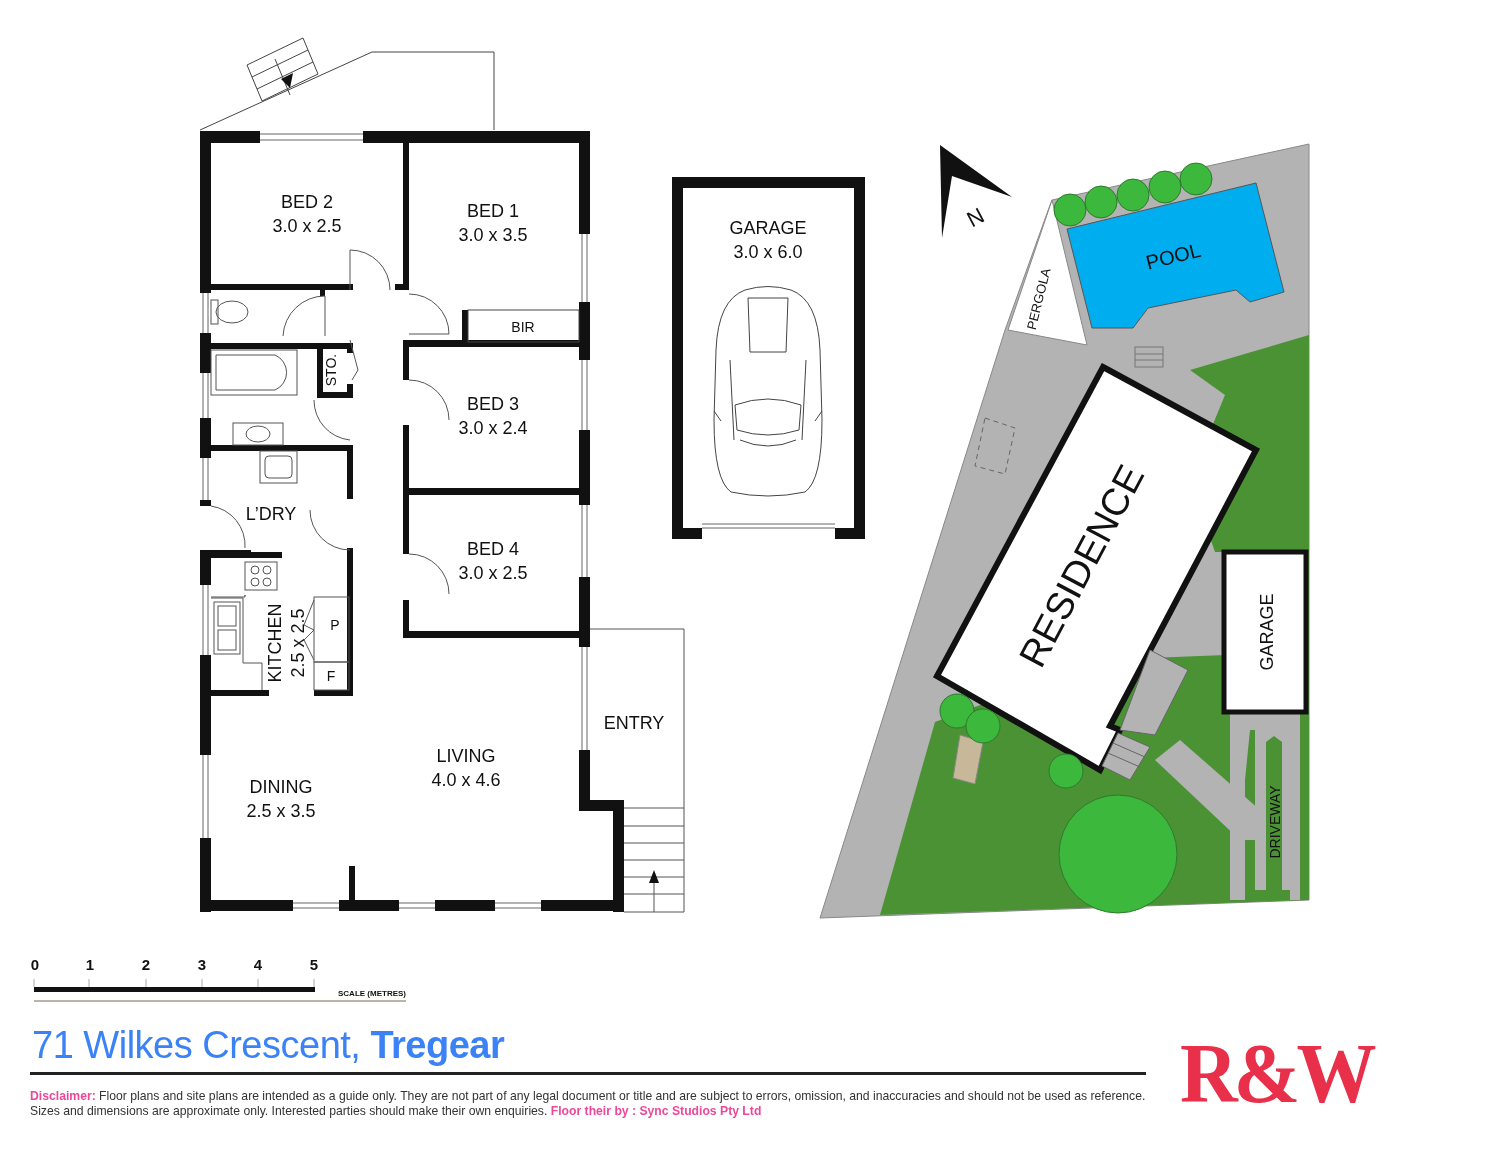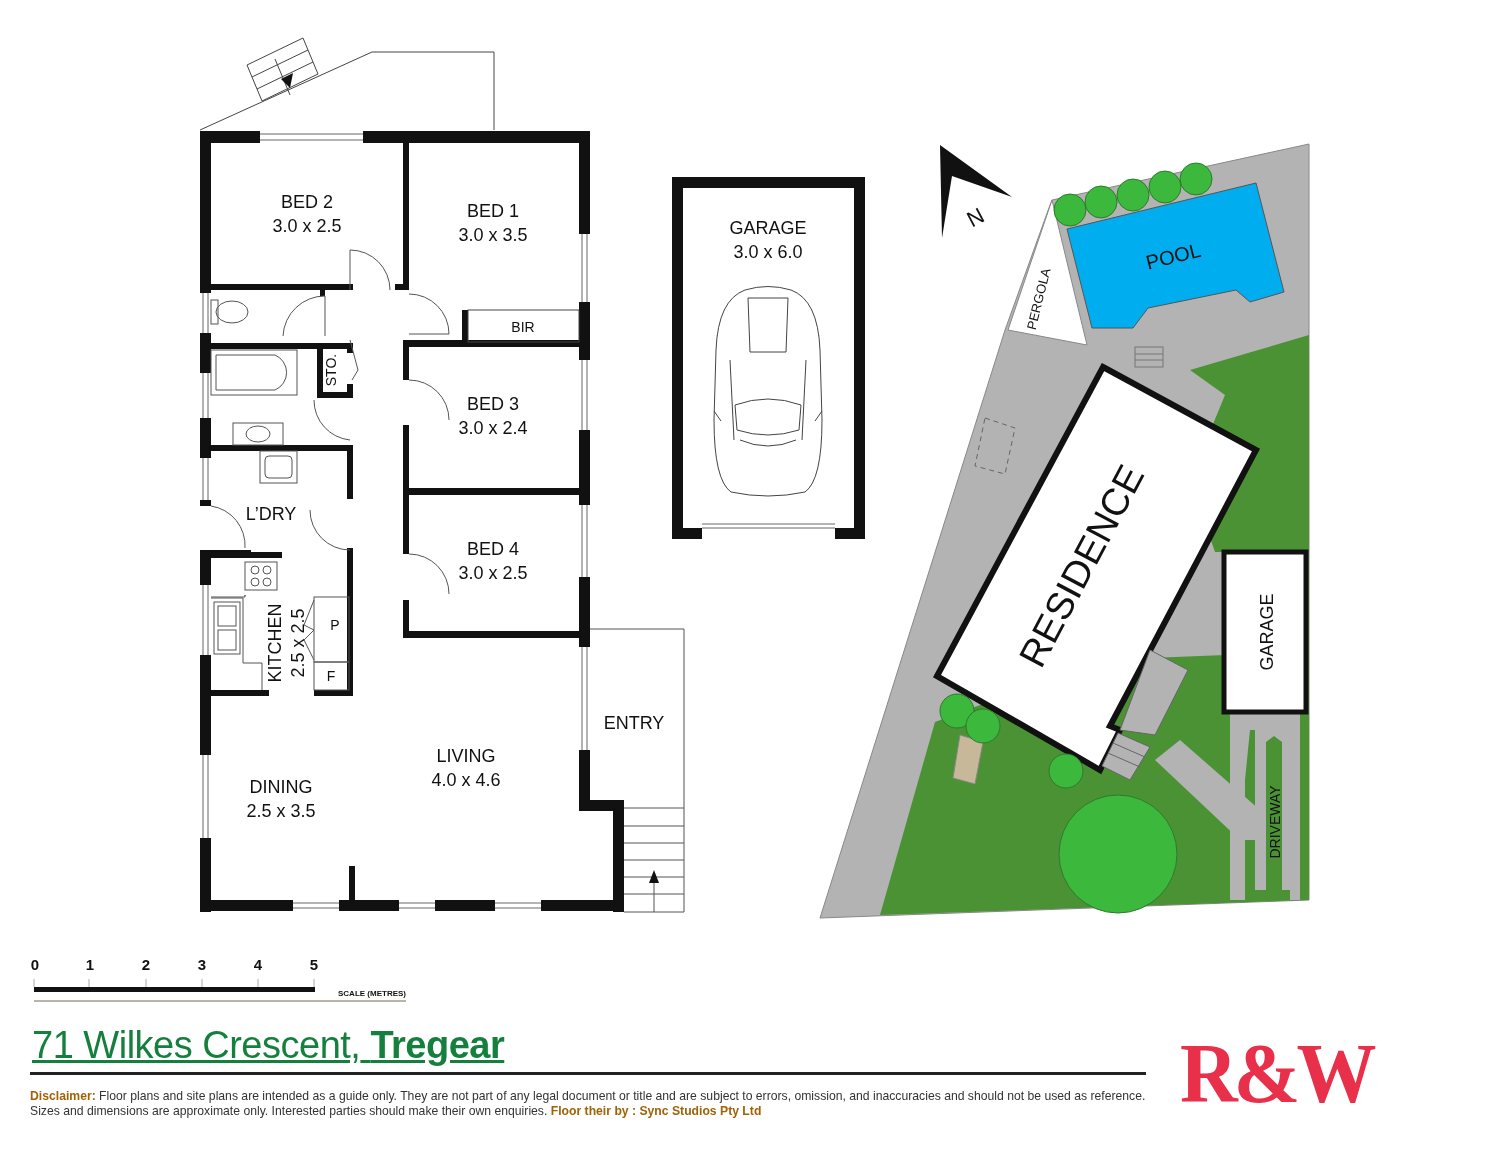--- a/index.html
+++ b/index.html
@@ -3,25 +3,25 @@
 <meta charset="utf-8">
 <style>
   html,body{margin:0;padding:0;background:#fff;}
   body{width:1496px;height:1150px;position:relative;overflow:hidden;font-family:"Liberation Sans",sans-serif;color:#111;}
   #plan{position:absolute;left:0;top:0;width:1496px;height:1150px;}
   .lbl{font-family:"Liberation Sans",sans-serif;font-size:18px;fill:#111;}
   .lbl-sm{font-family:"Liberation Sans",sans-serif;font-size:14px;fill:#111;}
   .scale-num{font-family:"Liberation Sans",sans-serif;font-size:15px;font-weight:bold;fill:#111;}
   .scale-cap{font-family:"Liberation Sans",sans-serif;font-size:8px;font-weight:bold;fill:#111;}
   .site-lbl{font-family:"Liberation Sans",sans-serif;fill:#111;}
-  #address{position:absolute;left:32px;top:1024px;font-size:38px;letter-spacing:-0.5px;color:#15803d;white-space:nowrap;text-decoration:underline;}
+  #address{position:absolute;left:32px;top:1024px;font-size:38px;letter-spacing:-0.5px;color:#3b82f6;white-space:nowrap;}
   #address b{font-weight:bold;}
   #rule{position:absolute;left:30px;top:1072px;width:1116px;height:3px;background:#222;}
   #disclaimer{position:absolute;left:30px;top:1089px;width:1130px;font-size:12.2px;line-height:14.5px;color:#333;}
-  #disclaimer b{color:#a16207;}
+  #disclaimer b{color:#ec4899;}
   #logo{position:absolute;left:1180px;top:1030px;font-family:"Liberation Serif",serif;font-weight:bold;font-size:80px;line-height:84px;color:#e8304a;letter-spacing:-4px;transform:scaleY(1.05);transform-origin:top left;}
 </style>
 </head>
 <body>
 
 <svg id="plan" viewBox="0 0 1496 1150" xmlns="http://www.w3.org/2000/svg">
 
   <g fill="none" stroke="#111">
 
     <polyline points="200,130 372,52 494,52 494,130" stroke="#444" stroke-width="1"></polyline>

